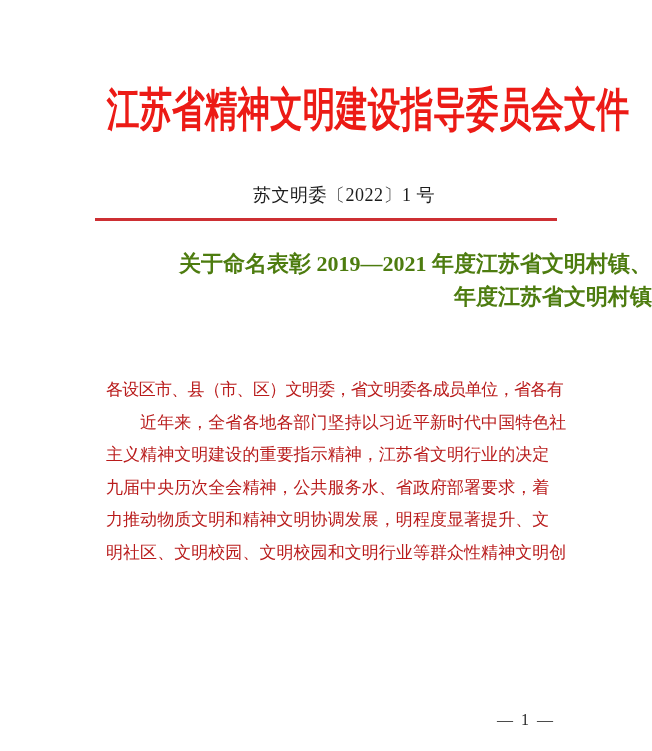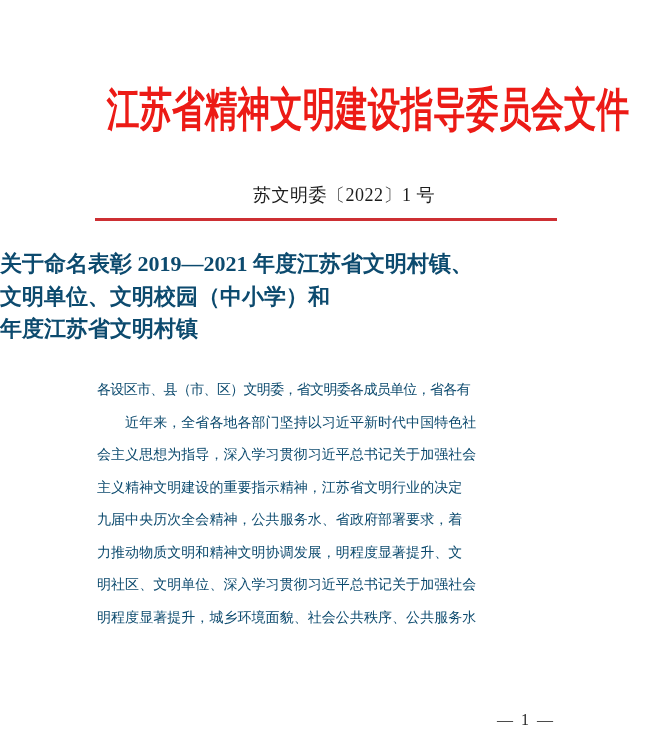--- a/index.html
+++ b/index.html
@@ -58,39 +58,39 @@
     height: 3px;
     background: #cd2f33;
   }
 
   
   .doc-title {
     position: absolute;
     top: 248px;
     left: 0;
     width: 652px;
-    text-align: left;
+    text-align: right;
     font-size: 22px;
     line-height: 32.5px;
     font-weight: 700;
-    color: #0c4a6e;
+    color: #4d7c0f;
   }
   .doc-title .title-line {
     white-space: nowrap;
   }
 
   
   .body-text {
     position: absolute;
     top: 374px;
-    left: 97px;
+    left: 106px;
     width: 462px;
-    font-size: 14px;
+    font-size: 17px;
     line-height: 32.5px;
-    color: #0c4a6e;
+    color: #b91c1c;
   }
   .body-text .line {
     white-space: nowrap;
     letter-spacing: 0.05px;
   }
   
   .body-text .line:first-child {
     letter-spacing: -0.68px;
   }
 
@@ -114,30 +114,27 @@
   <div class="red-header">
     <span class="red-header-inner">江苏省精神文明建设指导委员会文件</span>
   </div>
 
   <div class="doc-number">苏文明委〔2022〕1 号</div>
 
   <div class="red-rule"></div>
 
   <div class="doc-title">
     <div class="title-line">关于命名表彰 2019—2021 年度江苏省文明村镇、</div>
-    <div class="title-line">文明单位、文明校园（中小学）和</div>
     <div class="title-line">年度江苏省文明村镇</div>
   </div>
 
   <div class="body-text">
     <div class="line">各设区市、县（市、区）文明委，省文明委各成员单位，省各有</div>
     <div class="line">　　近年来，全省各地各部门坚持以习近平新时代中国特色社</div>
-    <div class="line">会主义思想为指导，深入学习贯彻习近平总书记关于加强社会</div>
     <div class="line">主义精神文明建设的重要指示精神，江苏省文明行业的决定</div>
     <div class="line">九届中央历次全会精神，公共服务水、省政府部署要求，着</div>
     <div class="line">力推动物质文明和精神文明协调发展，明程度显著提升、文</div>
-    <div class="line">明社区、文明单位、深入学习贯彻习近平总书记关于加强社会</div>
-    <div class="line">明程度显著提升，城乡环境面貌、社会公共秩序、公共服务水</div>
+    <div class="line">明社区、文明校园、文明校园和文明行业等群众性精神文明创</div>
   </div>
 
   <div class="page-number">— 1 —</div>
 
 </div>
 
 </body></html>

